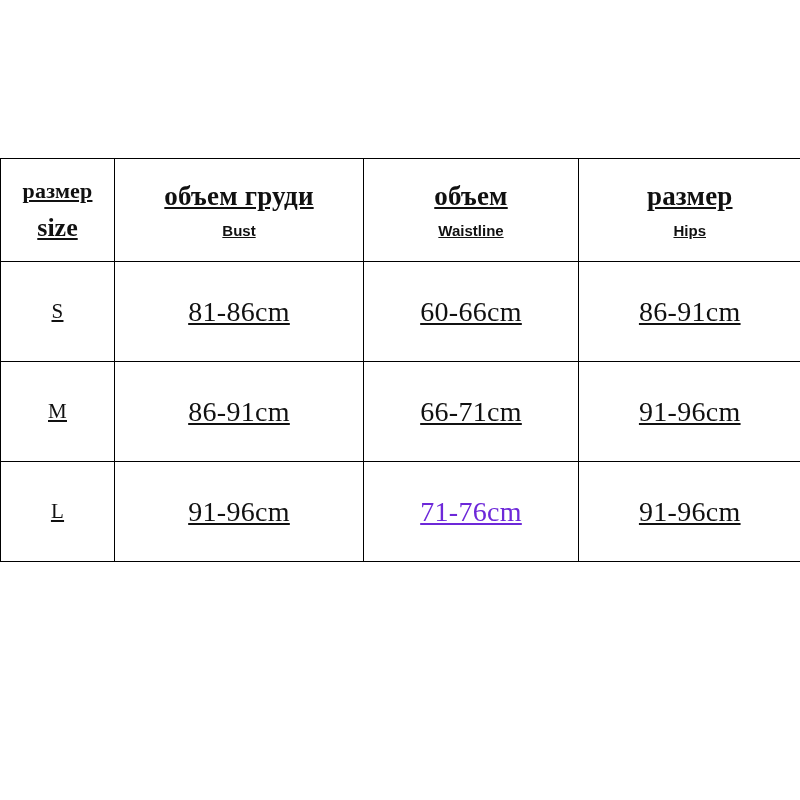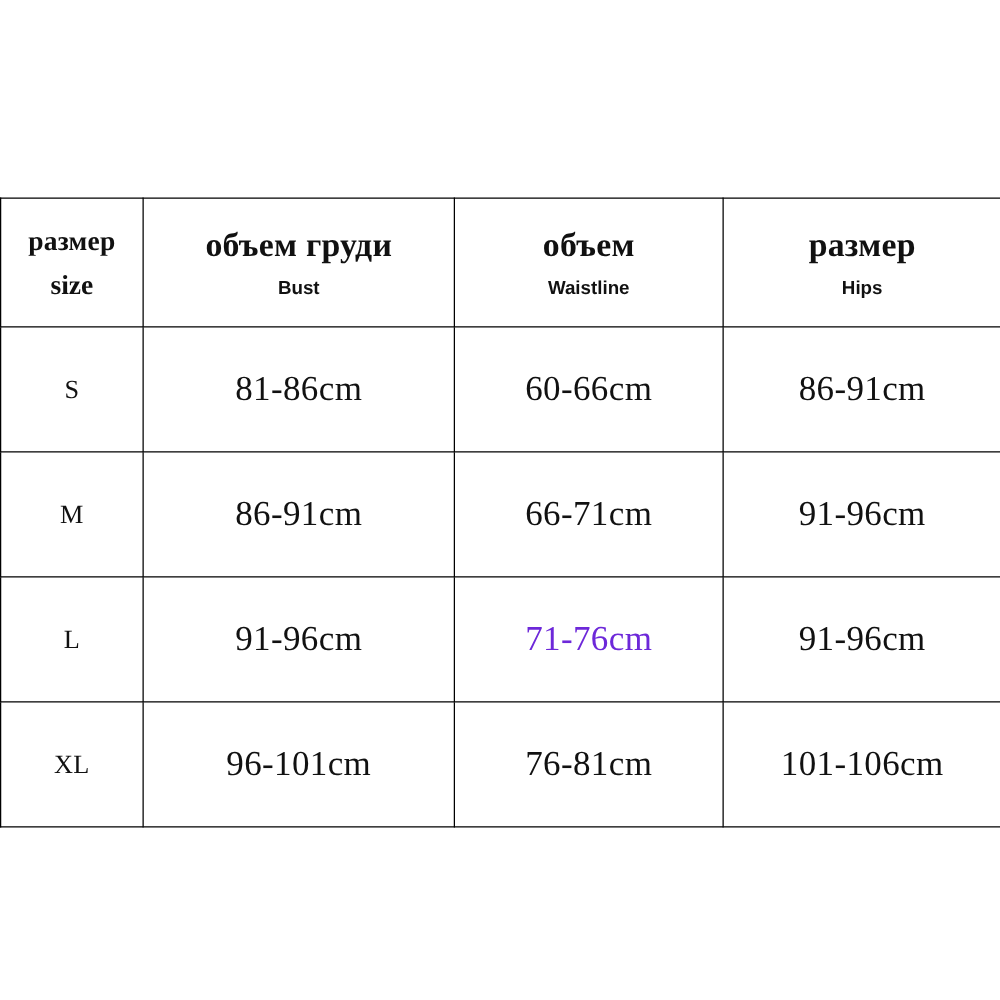--- a/index.html
+++ b/index.html
@@ -29,20 +29,21 @@
     table-layout: fixed;
   }
   .size-table td, .size-table th {
     border: 1px solid #000000;
     border-left: none;
     border-right: none;
     text-align: center;
     vertical-align: middle;
     padding: 0;
     background: #ffffff;
+    text-decoration: underline;
   }
   .size-table tr > td:not(:last-child),
   .size-table tr > th:not(:last-child) {
     border-right: 1px solid #000000;
   }
   .size-table tr > td:first-child,
   .size-table tr > th:first-child {
     border-left: 1px solid #000000;
   }
   col.c0 { width: 114px; }
@@ -70,21 +71,21 @@
   }
   .head-en {
     font-family: "Liberation Sans", sans-serif;
     font-weight: bold;
     font-size: 15px;
   }
   
   .head-row th:first-child .head-ru { font-size: 22px; }
   .head-row th:first-child .head-en {
     font-family: "Liberation Serif", serif;
-    font-size: 22px;
+    font-size: 26px;
     font-weight: bold;
   }
 
   .body-row td {
     height: 99px;
     font-size: 28px;
     font-family: "Liberation Serif", serif;
     letter-spacing: 0.3px;
   }
   .body-row td.size-col {
@@ -145,22 +146,16 @@
         <td>86-91cm</td>
         <td>66-71cm</td>
         <td>91-96cm</td>
       </tr>
       <tr class="body-row">
         <td class="size-col">L</td>
         <td>91-96cm</td>
         <td class="ghost-gray">71-76cm</td>
         <td>91-96cm</td>
       </tr>
-      <tr class="body-row">
-        <td class="size-col">XL</td>
-        <td>96-101cm</td>
-        <td>76-81cm</td>
-        <td>101-106cm</td>
-      </tr>
     </tbody>
   </table>
 
 </div>
 
 </body></html>

